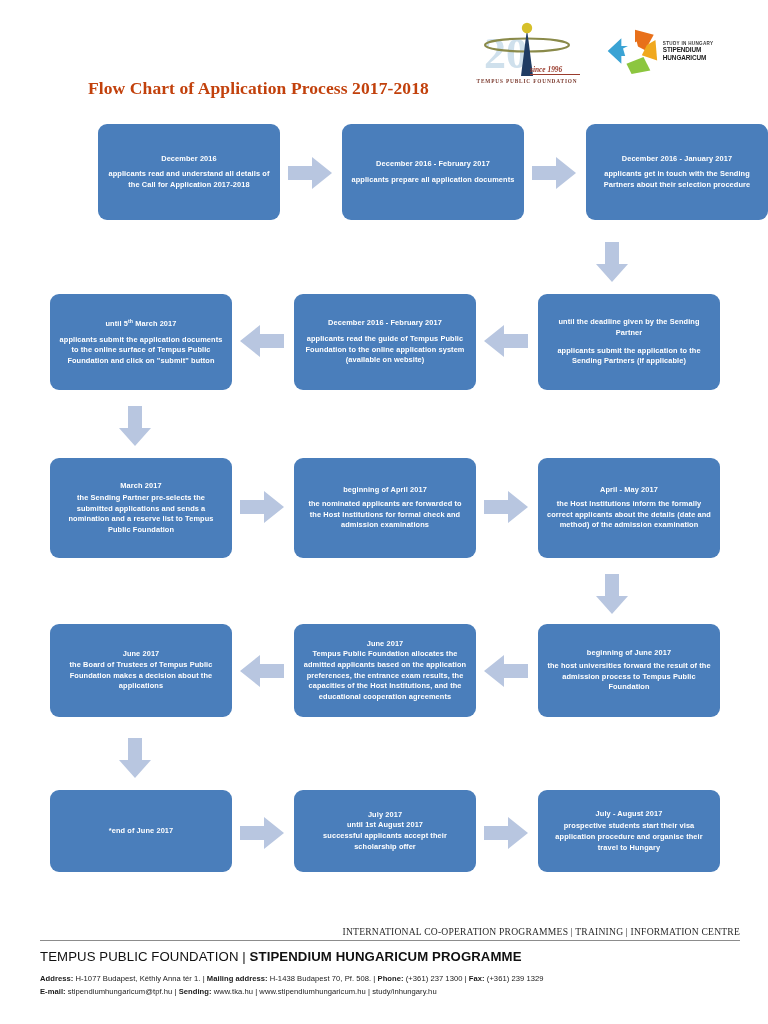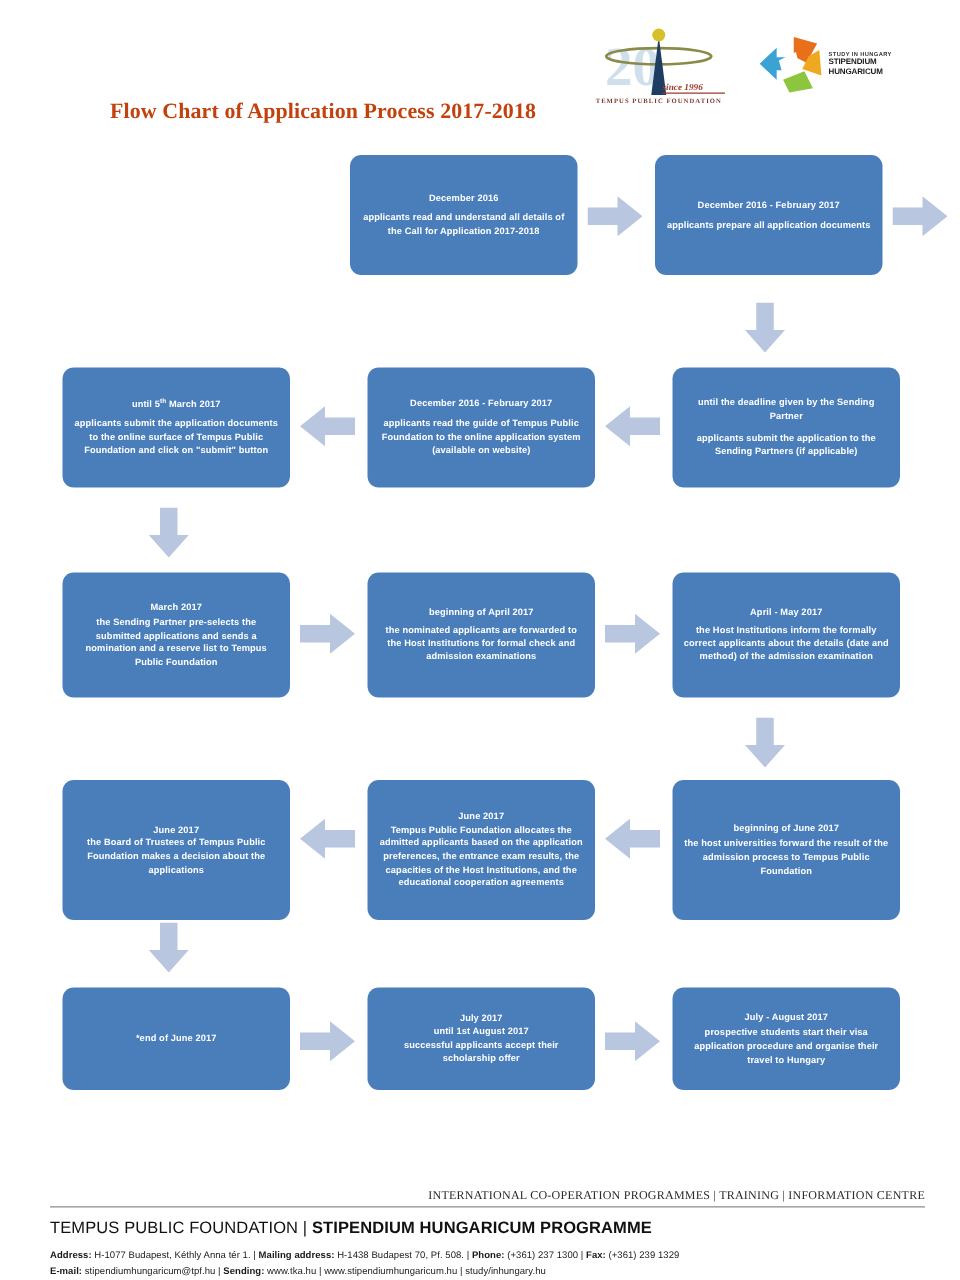--- a/index.html
+++ b/index.html
@@ -144,21 +144,21 @@
   .box .body {
     font-weight: bold;
   }
   .box.noGapHead .head { margin-bottom: 2px; }
   .box sup { font-size: 5.2px; vertical-align: super; }
 
   
   .h1 .box { height: 96px; }
   .h2 .box { height: 96px; }
   .h3 .box { height: 100px; }
-  .h4 .box { height: 112px; }
+  .h4 .box { height: 93px; }
   .h5 .box { height: 82px; }
 
   
   .arrow {
     position: absolute;
     width: 44px;
     height: 34px;
   }
   .arrow svg { display: block; width: 100%; height: 100%; }
   .arrow-v {
@@ -166,21 +166,21 @@
     width: 34px;
     height: 40px;
   }
   .arrow-v svg { display: block; width: 100%; height: 100%; }
 
   
   .footer {
     position: absolute;
     left: 40px;
     right: 28px;
-    bottom: 1px;
+    bottom: 26px;
   }
   .f-top {
     text-align: right;
     font-family: "Liberation Serif", serif;
     font-size: 9.6px;
     color: #2a2a2a;
     letter-spacing: 0.2px;
     padding-bottom: 3px;
   }
   .f-rule {
@@ -271,20 +271,26 @@
           <div class="body">applicants prepare all application documents</div>
         </div>
       </div>
       <div class="gapcell">
         <div class="arrow" style="left:8px; top:32px;">
           <svg viewBox="0 0 44 34">
               <polygon points="0,10 24,10 24,1 44,17 24,33 24,24 0,24" fill="#b8c6e0"></polygon>
             </svg>
         </div>
       </div>
+      <div class="cell">
+        <div class="box">
+          <div class="head">December 2016 - January 2017</div>
+          <div class="body">applicants get in touch with the Sending Partners about their selection procedure</div>
+        </div>
+      </div>
     </div>
 
     <div style="position:relative;height:58px;">
       <div class="arrow-v" style="position:absolute; left:595px; top:6px;">
         <svg viewBox="0 0 34 40">
             <polygon points="10,0 24,0 24,22 33,22 17,40 1,22 10,22" fill="#b8c6e0"></polygon>
           </svg>
       </div>
     </div>
 

